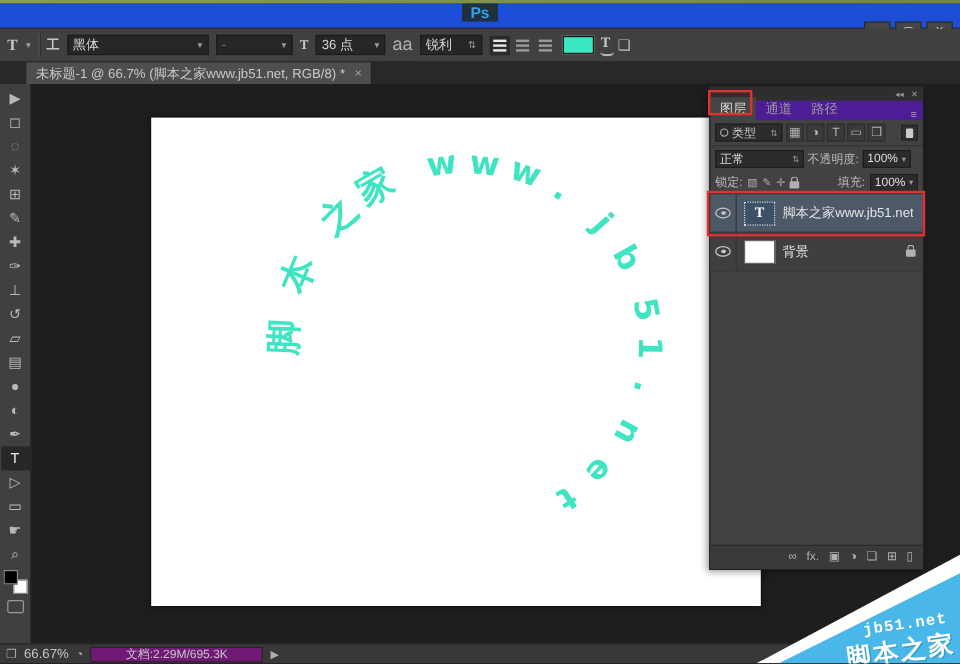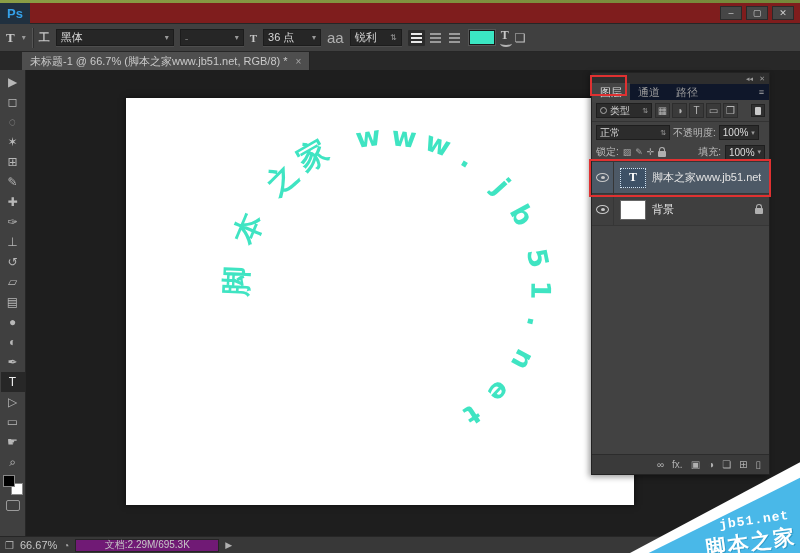--- a/index.html
+++ b/index.html
@@ -4,21 +4,21 @@
 <style>
   * { margin:0; padding:0; box-sizing:border-box; }
   html,body { width:800px; height:553px; overflow:hidden; background:#1d1d1d;
     font-family:"Liberation Sans","DejaVu Sans",sans-serif; }
   #app { position:relative; width:800px; height:553px; background:#1d1d1d; }
 
   
   .top-strip { position:absolute; left:0; top:0; width:800px; height:3px;
     background:linear-gradient(90deg,#8a9e45,#75883a); }
   .menubar { position:absolute; left:0; top:3px; width:800px; height:21px;
-    background:#7f1d1d; display:flex; align-items:center; border-bottom:1px solid #262626; }
+    background:#1d4ed8; display:flex; align-items:center; border-bottom:1px solid #262626;flex-direction:column; }
   .ps-logo { width:30px; height:21px; background:#20303f; color:#35a0e8; font-weight:bold;
     font-size:13px; display:flex; align-items:center; justify-content:center; }
   .menu-items { display:flex; height:100%; align-items:center; }
   .menu-item { color:#d4d4d4; font-size:12px; padding:0 10px; height:100%;
     display:flex; align-items:center; cursor:default; }
   .win-controls { margin-left:auto; display:flex; gap:4px; padding-right:6px; }
   .win-btn { width:22px; height:14px; background:#464646; border:1px solid #2a2a2a;
     color:#cfcfcf; font-size:9px; line-height:12px; text-align:center; }
 
   
@@ -67,21 +67,21 @@
   .doc-canvas { position:absolute; left:126px; top:28px; width:508px; height:407px; background:#ffffff;
     box-shadow:0 0 6px rgba(0,0,0,.6); }
   .arc-char { position:absolute; font-weight:bold; font-family:"DejaVu Sans","Liberation Sans",sans-serif; }
 
   
   .layers-panel { position:absolute; left:591px; top:2px; width:179px; height:403px;
     background:#424242; border:1px solid #222; z-index:30; font-size:11px; color:#cfcfcf;
     box-shadow:-2px 2px 6px rgba(0,0,0,.4); }
   .panel-top { height:11px; background:#2e2e2e; display:flex; justify-content:flex-end;
     align-items:center; gap:6px; padding:0 4px; color:#9a9a9a; font-size:7px; }
-  .panel-tabs { height:16px; background:#0f172a; display:flex; align-items:center; }
+  .panel-tabs { height:16px; background:#4c1d95; display:flex; align-items:flex-end; }
   .ptab { padding:2px 8px; font-size:11px; color:#9a9a9a; }
   .ptab.active { background:#444444; color:#d8d8d8; }
   .ptab-menu { margin-left:auto; color:#aaa; font-size:9px; padding-right:5px; }
   .filter-row { height:22px; display:flex; align-items:center; gap:3px; padding:0 4px;
     border-bottom:1px solid #333; }
   .filter-field { width:56px; height:15px; background:#2c2c2c; border:1px solid #1e1e1e;
     display:flex; align-items:center; gap:3px; padding:0 3px; font-size:10px; color:#ccc; }
   .f-ico { width:15px; height:15px; display:flex; align-items:center; justify-content:center;
     font-size:10px; color:#b5b5b5; background:#3a3a3a; border:1px solid #2d2d2d; }
   .switch { margin-left:auto; width:14px; height:13px; background:#303030; border:1px solid #222;

